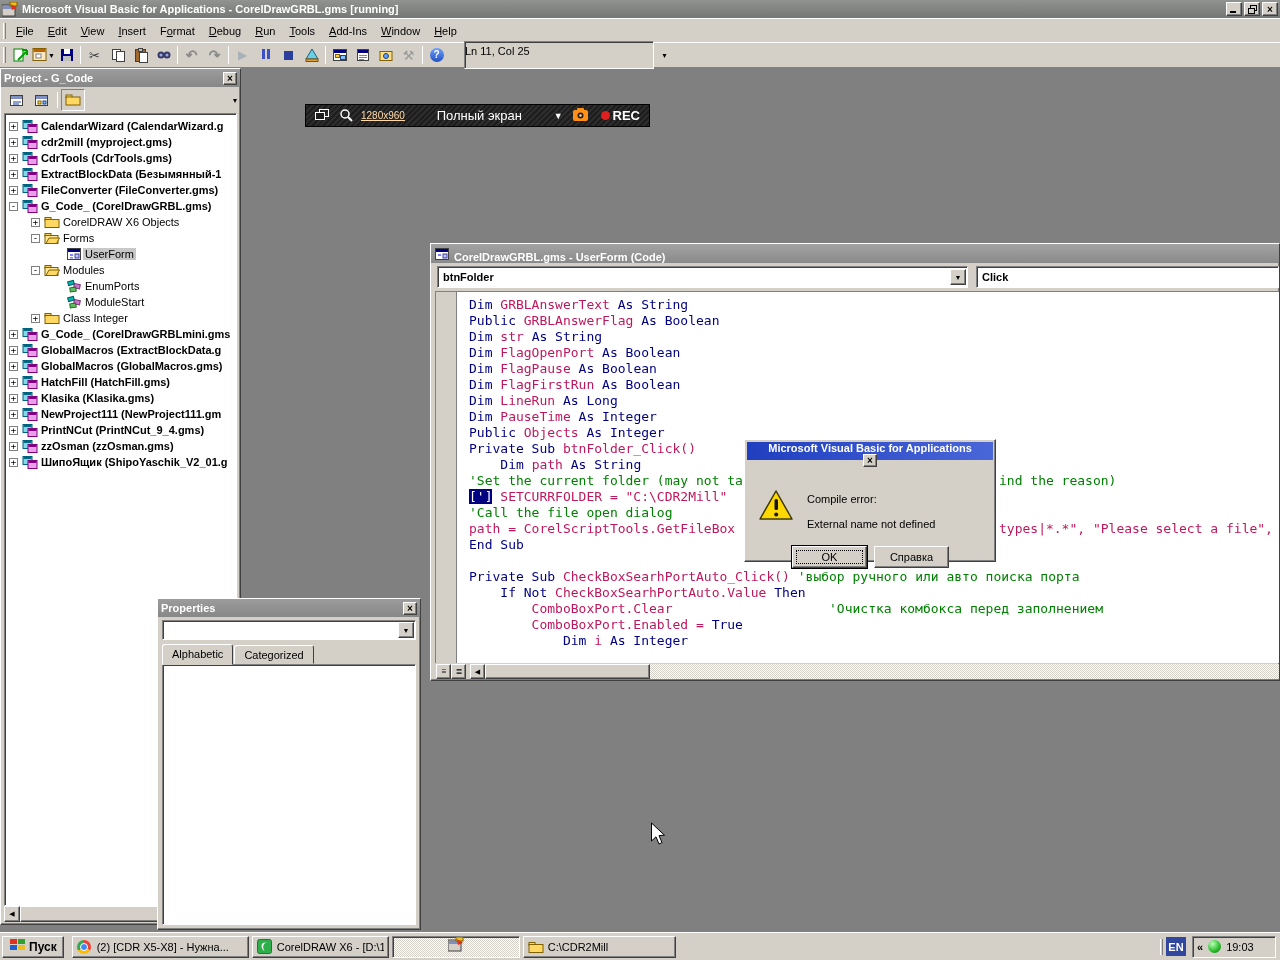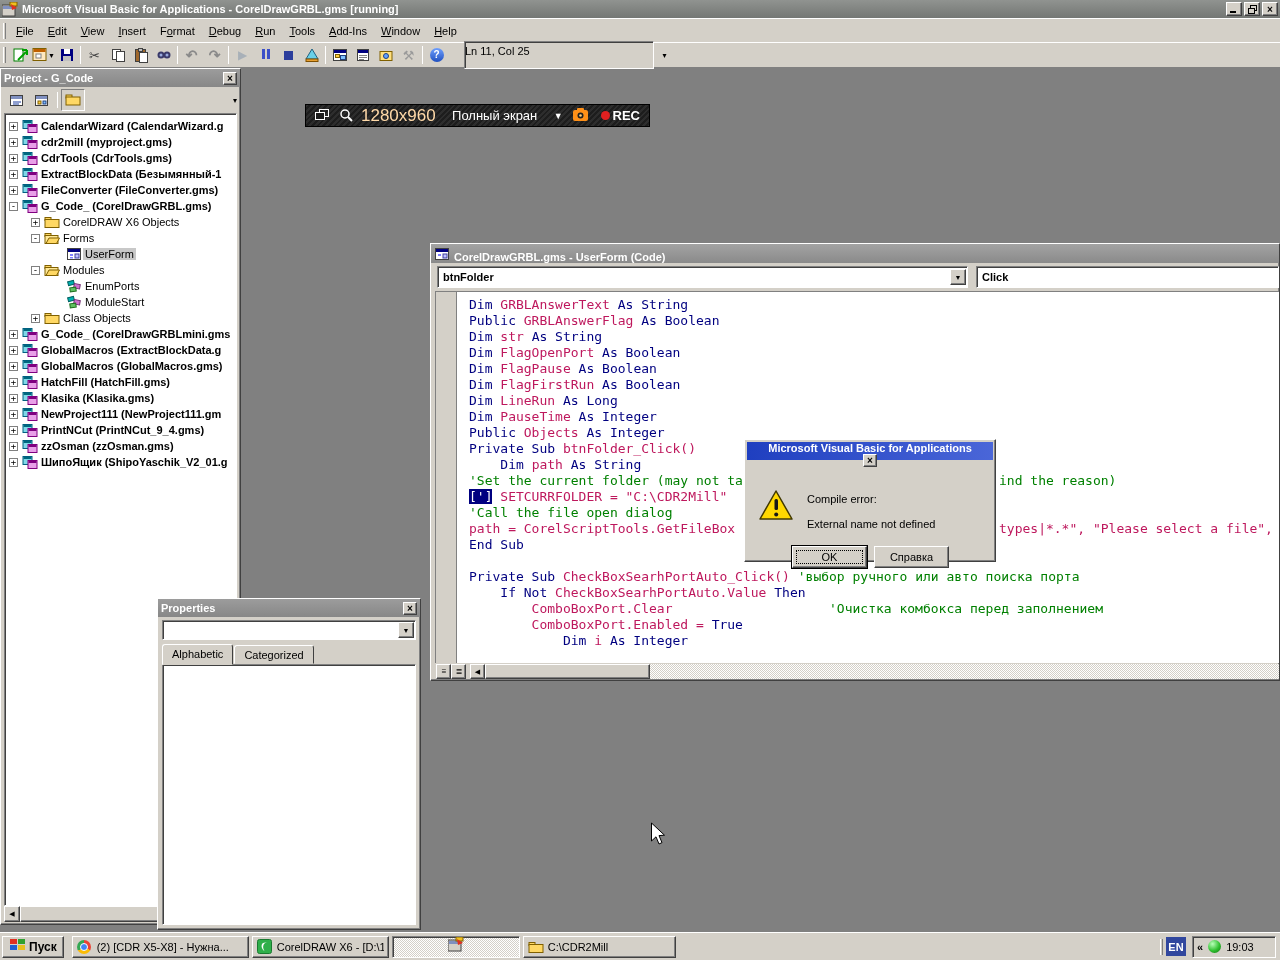--- a/index.html
+++ b/index.html
@@ -91,21 +91,21 @@
   #dlg-warning { position:absolute; left:13px; top:27px; }
   #dlg-line1 { position:absolute; left:62px; top:31px; }
   #dlg-line2 { position:absolute; left:62px; top:56px; }
   .btn { position:absolute; width:75px; height:22px; display:flex; align-items:center; justify-content:center; }
   #btn-ok { left:47px; top:84px; box-shadow:inset -1px -1px 0 #808080, 0 0 0 1px #000; }
   #btn-ok::after { content:""; position:absolute; inset:3px; border:1px dotted #000; }
   #btn-help { left:129px; top:84px; }
 
   
   #rec-bar { position:absolute; left:305px; top:104px; width:345px; height:23px; z-index:30; background:#1d1d1d; background-image:repeating-linear-gradient(135deg, rgba(255,255,255,0.07) 0 2px, transparent 2px 4px); border:1px solid #000; color:#fff; display:flex; align-items:center; padding:0 9px; }
-  #rec-resolution { color:#ffd9a8; font-size:17px; margin-left:8px; }
+  #rec-resolution { color:#ffd9a8; font-size:10px; margin-left:8px;text-decoration:underline; }
   #rec-mode { font-size:13px; }
   #rec-bar .flex { flex:1; }
   #rec-caret { font-size:9px; margin-right:10px; }
   #rec-label { font-weight:bold; font-size:13px; margin-left:3px; }
   .rec-dot { width:9px; height:9px; border-radius:50%; background:#e02020; display:inline-block; }
 
   
   #taskbar { position:absolute; left:0; bottom:0; width:1280px; height:28px; background:#d4d0c8; border-top:1px solid #fff; box-shadow:0 -1px 0 #808080; display:flex; align-items:center; padding:0 2px; z-index:60; }
   #start-button { height:22px; padding:0 6px; display:flex; align-items:center; gap:3px; font-weight:bold; font-size:12px; flex:none; margin-right:8px; }
   .task { height:22px; display:flex; align-items:center; gap:4px; padding:0 4px; margin-right:3px; flex:none; overflow:hidden; }
@@ -468,21 +468,21 @@
           <span class="tlabel">ModuleStart</span>
         </div>
         <div class="trow" style="padding-left: 26px;">
           <span class="texp">+</span>
           <span class="ticn">
             <svg width="16" height="16">
               <rect x="1" y="3.5" width="6" height="3" fill="#ffd864" stroke="#806000"></rect>
               <rect x="1" y="5.5" width="14" height="8" fill="#ffd864" stroke="#806000"></rect>
             </svg>
           </span>
-          <span class="tlabel">Class Objects</span>
+          <span class="tlabel">Class Integer</span>
         </div>
         <div class="trow b" style="padding-left: 4px;">
           <span class="texp">+</span>
           <span class="ticn">
             <svg width="16" height="16">
               <rect x="1" y="2.5" width="9" height="8" fill="#80d8e8" stroke="#006080"></rect>
               <rect x="1.5" y="3" width="8" height="2" fill="#00687f"></rect>
               <rect x="6" y="6.5" width="9" height="8" fill="#e8a0e8" stroke="#800080"></rect>
               <rect x="6.5" y="7" width="8" height="2" fill="#7f0080"></rect>
             </svg>

